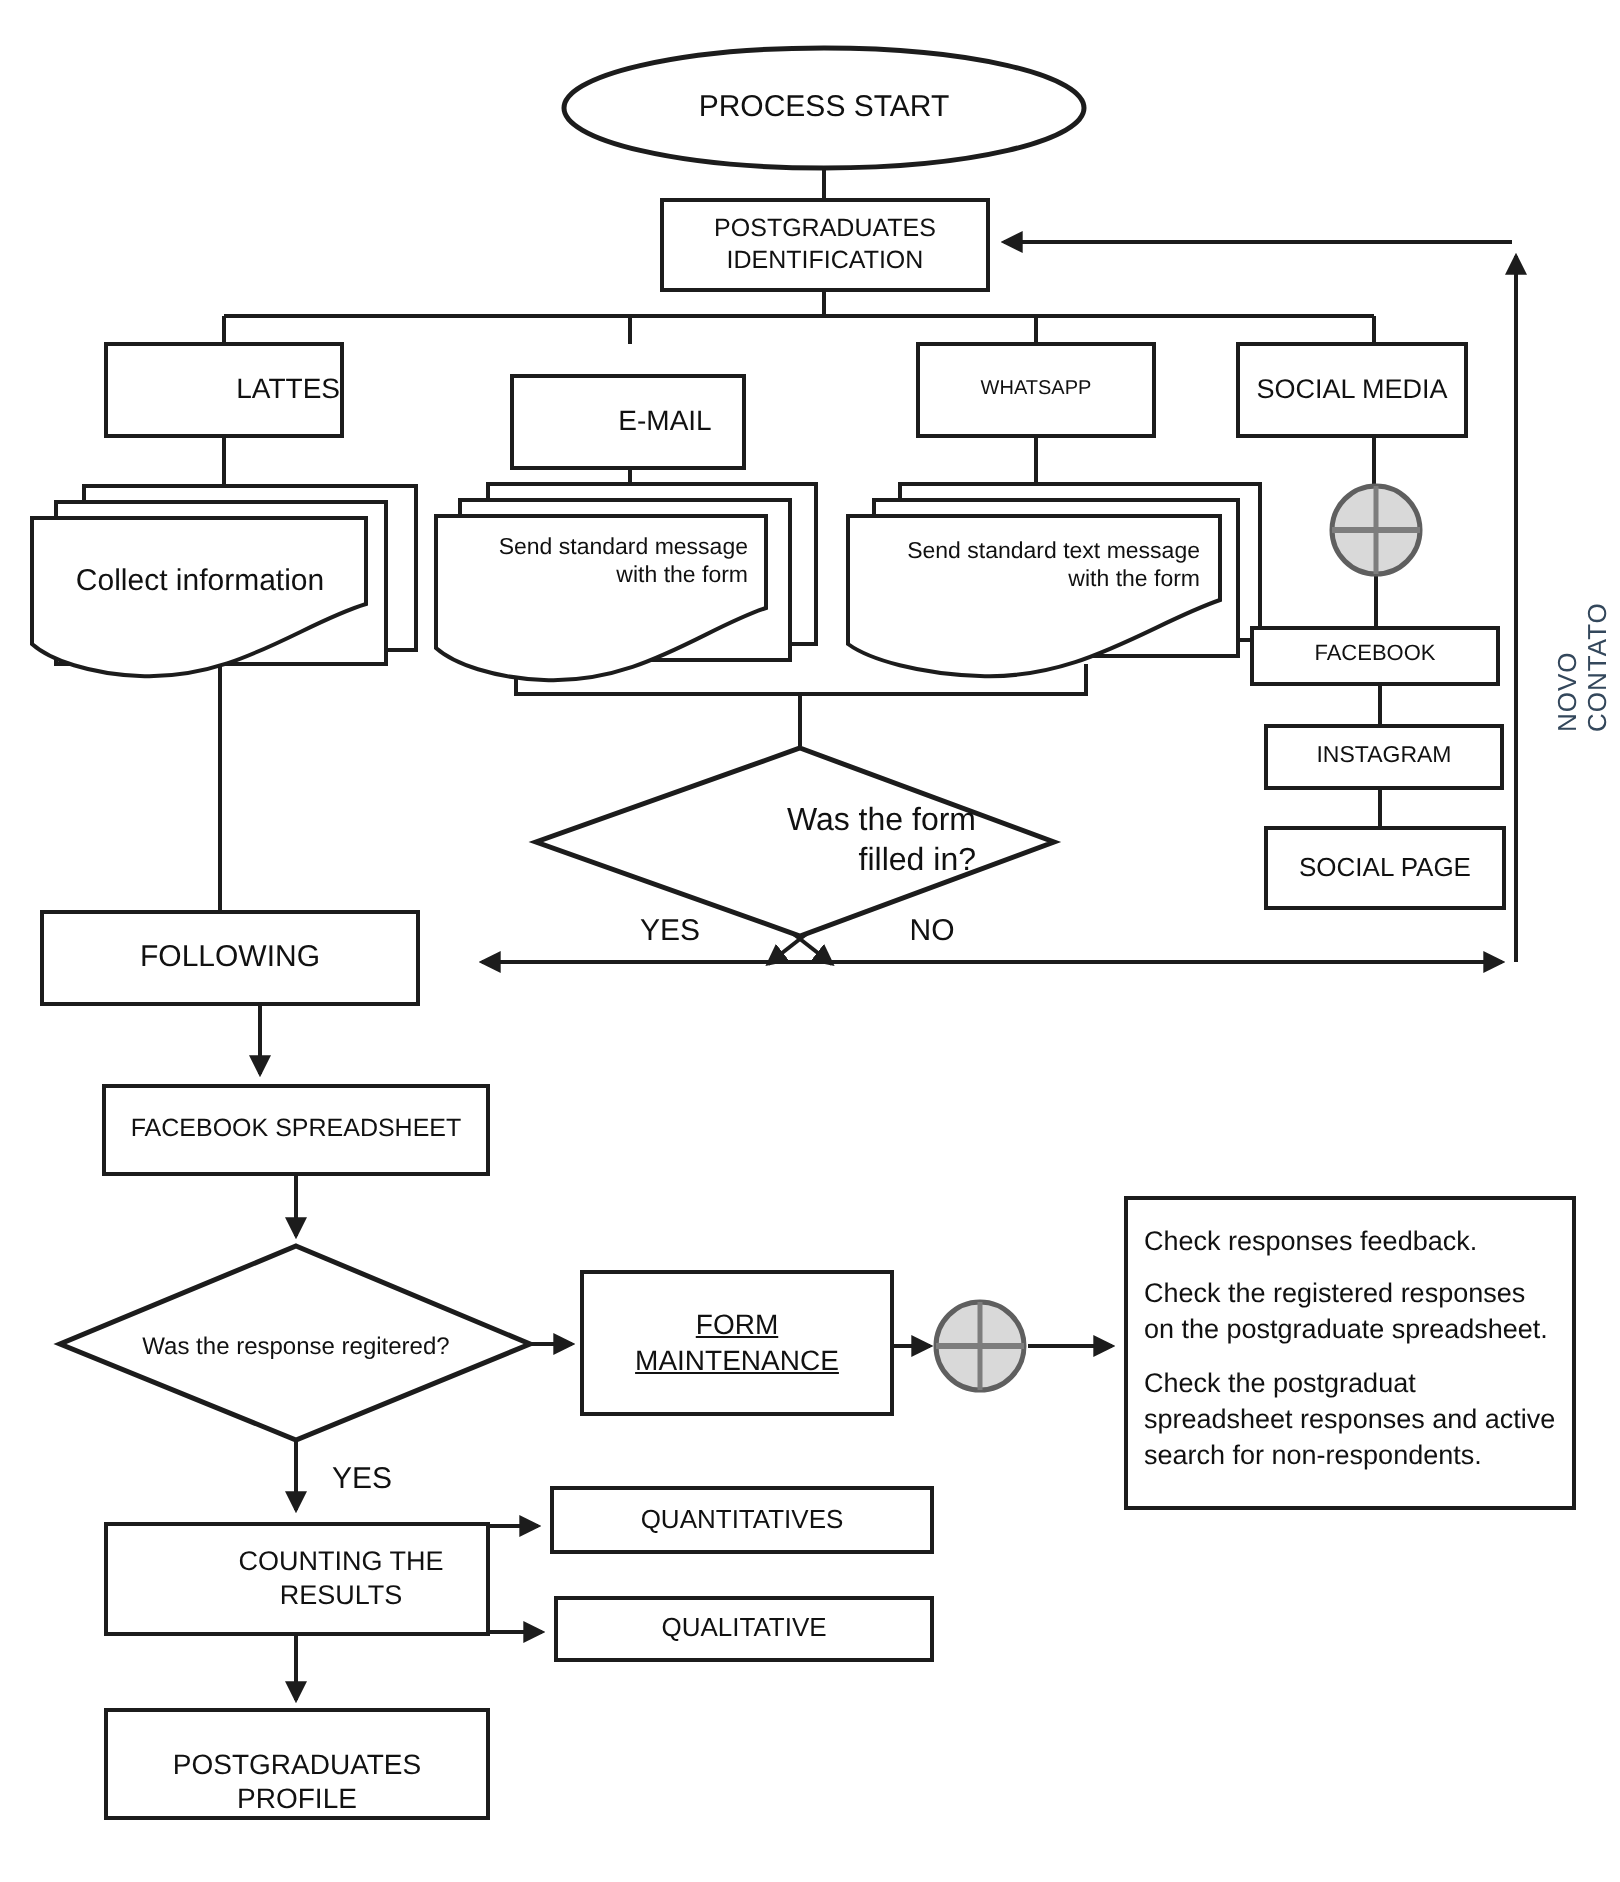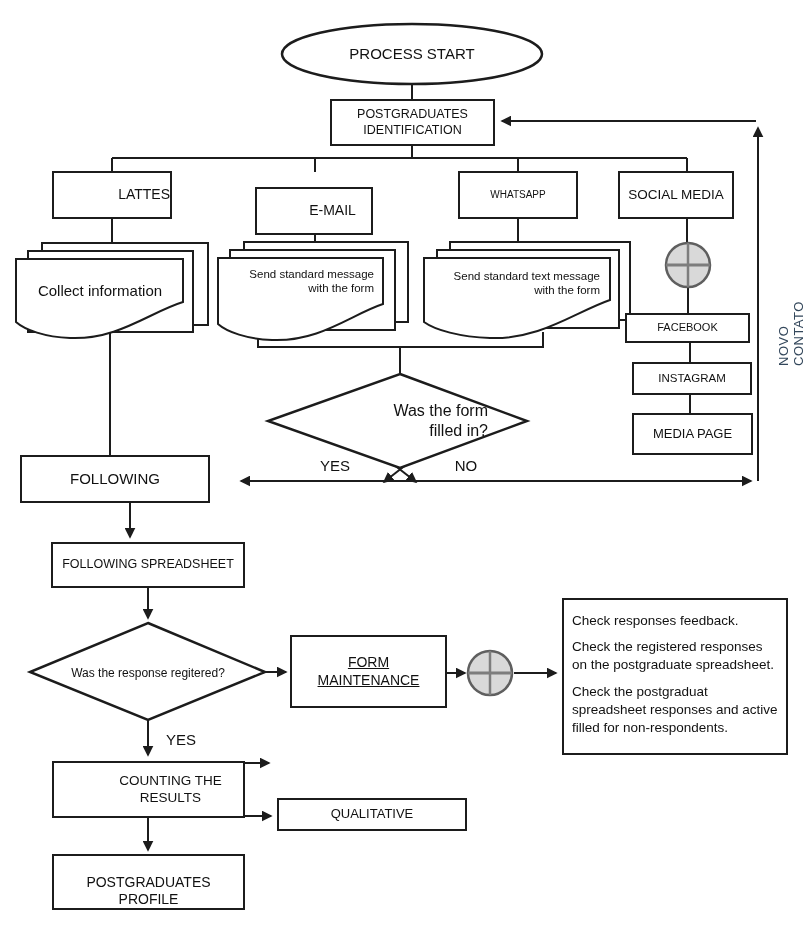--- a/index.html
+++ b/index.html
@@ -134,51 +134,54 @@
   <div class="txt" style="left:35px;top:268px;width:130px;height:46px;font-size:15px;">Collect information</div>
   <div class="txt" style="left:432px;top:266px;width:168px;height:34px;font-size:11.5px;">Send standard text message with the form</div>
 
   <div class="bx" style="left:625px;top:313px;width:125px;height:30px;font-size:11px;">
     <span>FACEBOOK</span>
   </div>
   <div class="bx" style="left:632px;top:362px;width:120px;height:33px;font-size:11.5px;">
     <span>INSTAGRAM</span>
   </div>
   <div class="bx" style="left:632px;top:413px;width:121px;height:42px;font-size:13px;">
-    <span>MEDIA PAGE</span>
+    <span>SOCIAL PAGE</span>
   </div>
 
   <div class="vertical-label" style="left:776px;top:258px;width:30px;height:108px;">NOVO CONTATO</div>
 
   <div class="txt" style="left:358px;top:403px;width:110px;height:36px;font-size:16px;margin-left:20px;">Was the form filled in?</div>
   <div class="txt" style="left:312px;top:455px;width:46px;height:22px;font-size:15px;">YES</div>
   <div class="txt" style="left:446px;top:455px;width:40px;height:22px;font-size:15px;">NO</div>
 
   <div class="bx" style="left:20px;top:455px;width:190px;height:48px;font-size:15px;">
     <span>FOLLOWING</span>
   </div>
   <div class="bx" style="left:51px;top:542px;width:194px;height:46px;font-size:12.5px;">
-    <span>FOLLOWING SPREADSHEET</span>
+    <span>FACEBOOK SPREADSHEET</span>
   </div>
 
   <div class="txt" style="left:70px;top:654px;width:156px;height:38px;font-size:12px;">Was the response regitered?</div>
   <div class="txt" style="left:158px;top:729px;width:46px;height:22px;font-size:15px;">YES</div>
 
   <div class="bx" style="left:290px;top:635px;width:157px;height:73px;font-size:14px;text-decoration:underline;">
     <span style="max-width:115px;">FORM MAINTENANCE</span>
   </div>
 
   <div class="notes" style="left:562px;top:598px;width:226px;height:157px;">
     <p>Check responses feedback.</p>
     <p>Check the registered responses on the postgraduate spreadsheet.</p>
-    <p>Check the postgraduat spreadsheet responses and active filled for non-respondents.</p>
+    <p>Check the postgraduat spreadsheet responses and active search for non-respondents.</p>
   </div>
 
   <div class="bx top-pad" style="left:52px;top:761px;width:193px;height:57px;font-size:13.5px;padding-top:10px;">
     <span>COUNTING THE RESULTS</span>
+  </div>
+  <div class="bx" style="left:275px;top:743px;width:192px;height:34px;font-size:13px;">
+    <span>QUANTITATIVES</span>
   </div>
   <div class="bx" style="left:277px;top:798px;width:190px;height:33px;font-size:13px;text-align:right;">
     <span>QUALITATIVE</span>
   </div>
   <div class="bx" style="left:52px;top:854px;width:193px;height:56px;font-size:14px;">
     <span style="max-width:145px;margin-top:18px;">POSTGRADUATES PROFILE</span>
   </div>
 
 </div>
 

